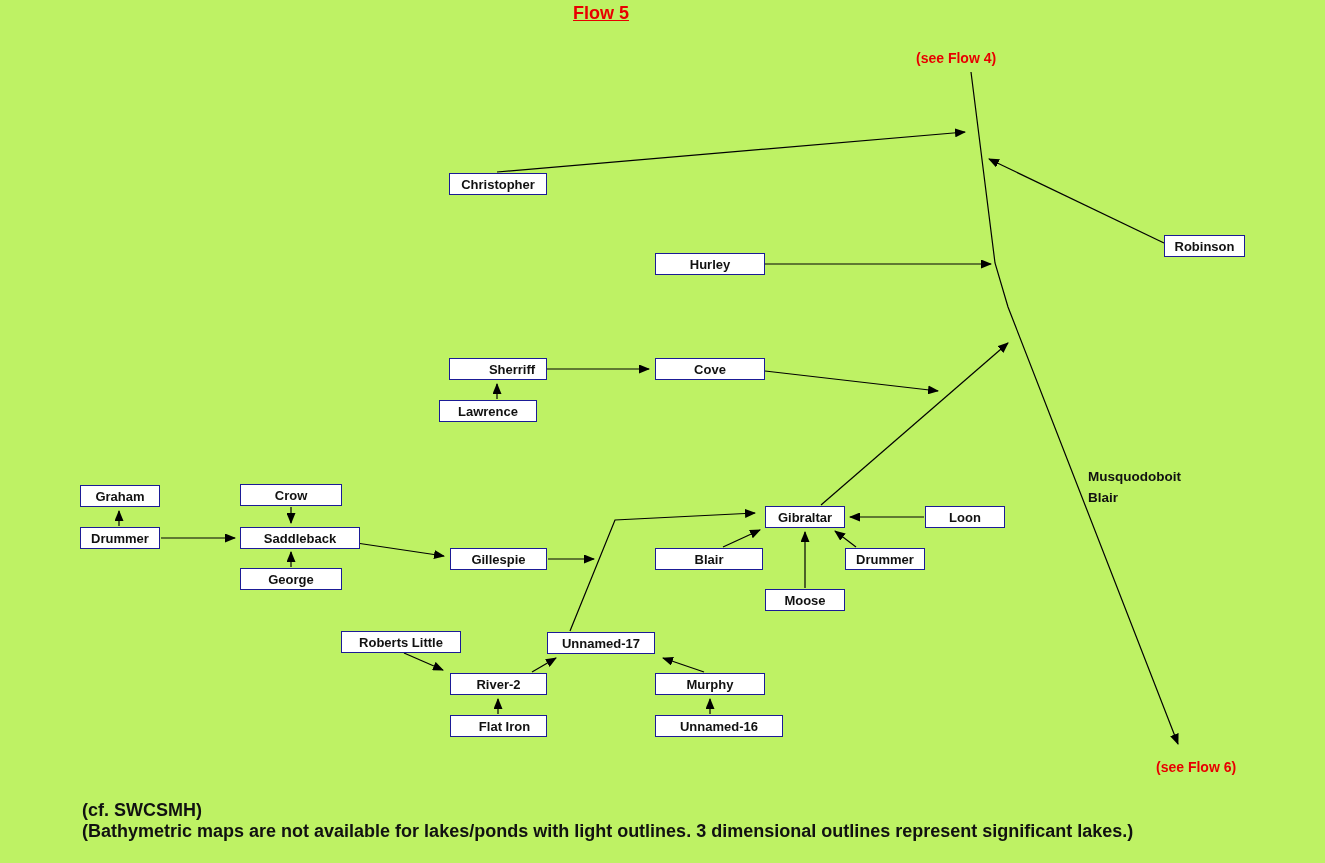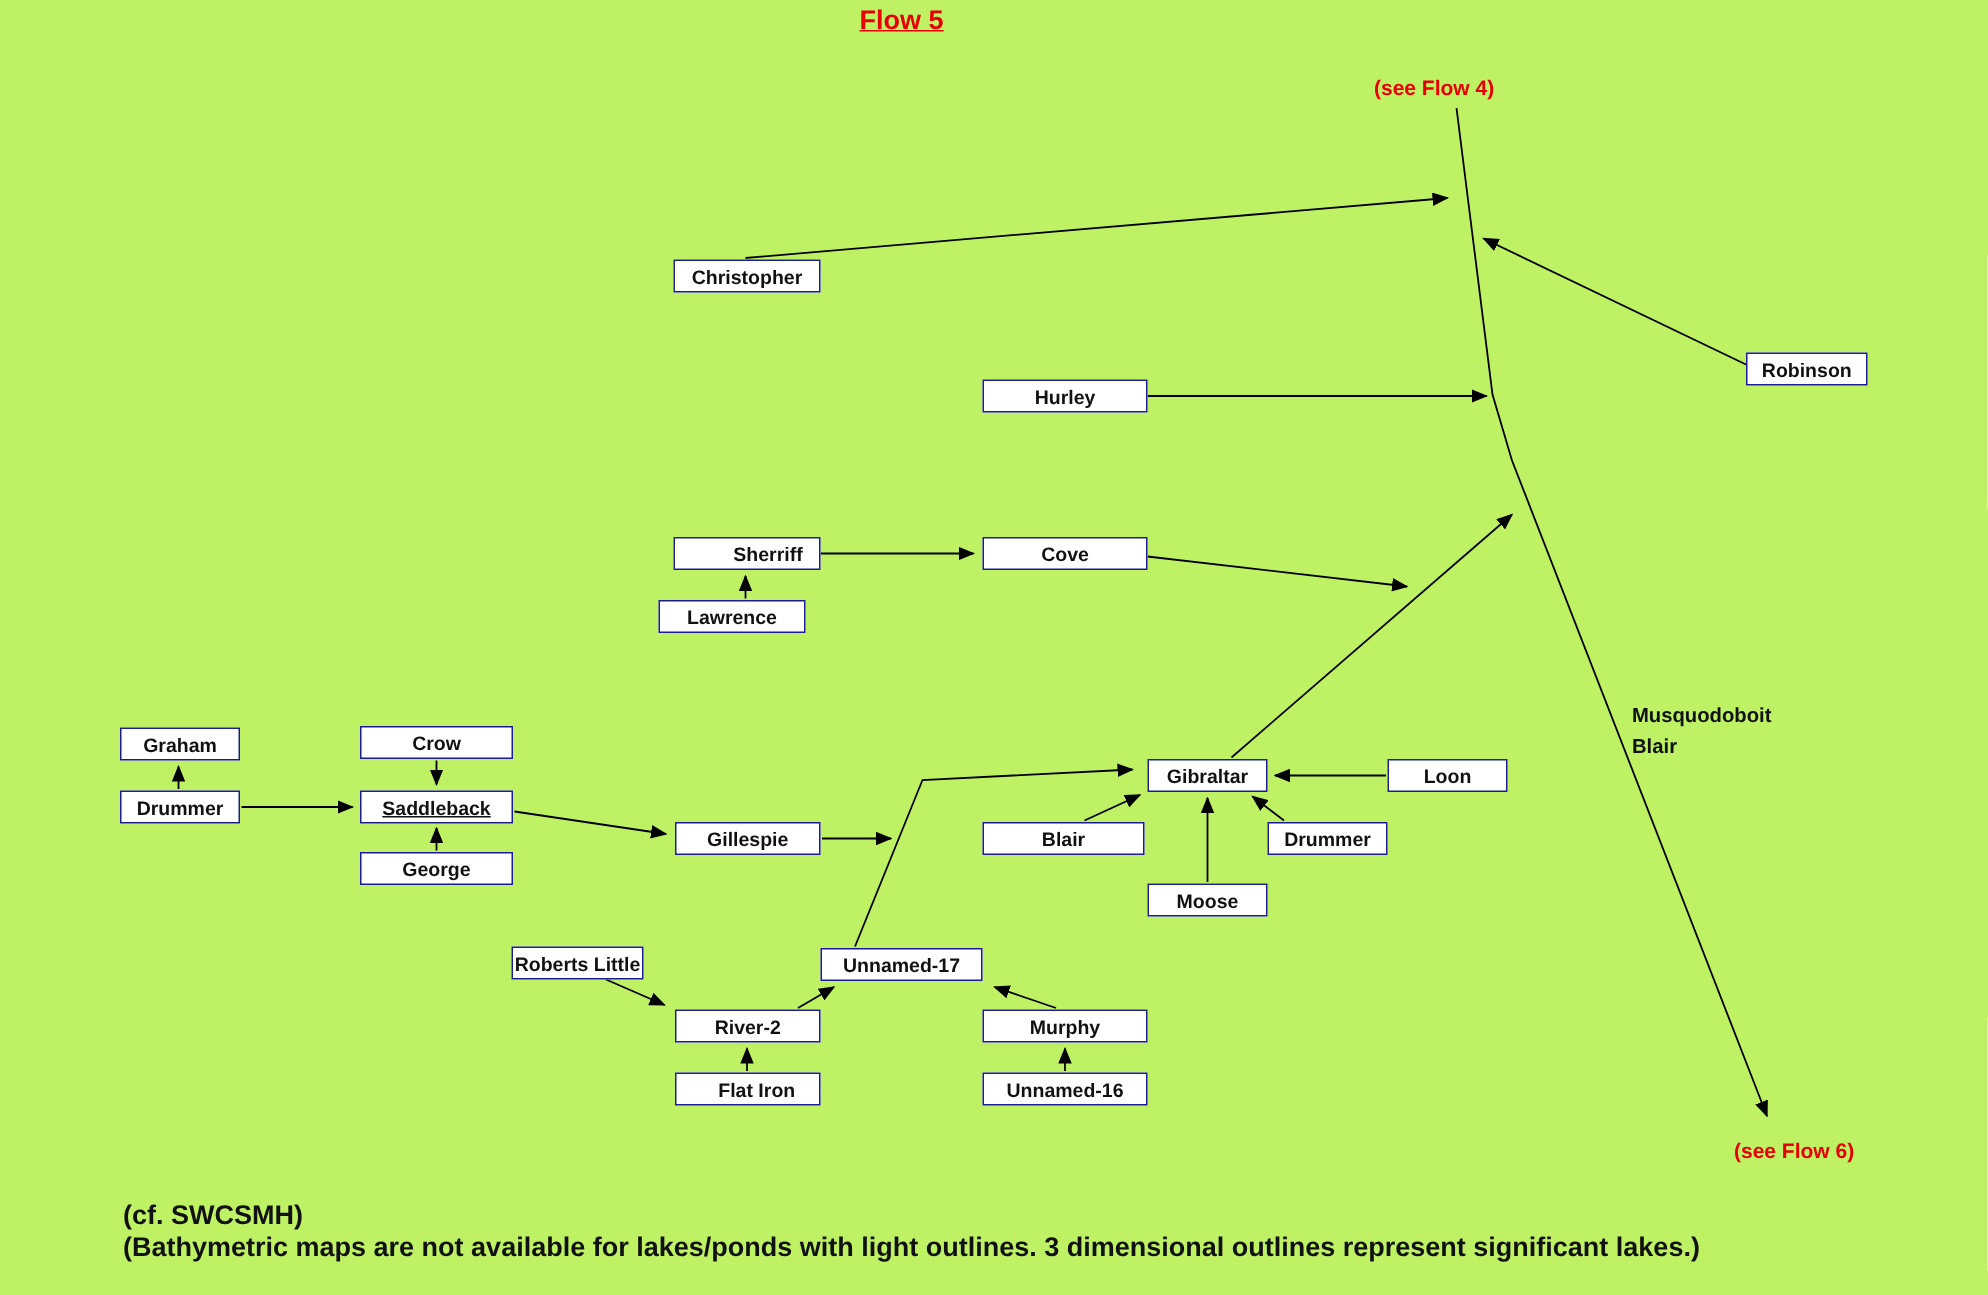--- a/index.html
+++ b/index.html
@@ -91,31 +91,31 @@
 
   <div class="node" style="left:449px;top:173px;width:98px;">Christopher</div>
   <div class="node" style="left:1164px;top:235px;width:81px;">Robinson</div>
   <div class="node" style="left:655px;top:253px;width:110px;">Hurley</div>
   <div class="node" style="left:449px;top:358px;width:98px;padding-left:28px;">Sherriff</div>
   <div class="node" style="left:439px;top:400px;width:98px;">Lawrence</div>
   <div class="node" style="left:655px;top:358px;width:110px;">Cove</div>
   <div class="node" style="left:80px;top:485px;width:80px;">Graham</div>
   <div class="node" style="left:80px;top:527px;width:80px;">Drummer</div>
   <div class="node" style="left:240px;top:484px;width:102px;">Crow</div>
-  <div class="node" style="left:240px;top:527px;width:102px;text-decoration:underline;">Saddleback</div>
+  <div class="node" style="left:240px;top:527px;width:120px;">Saddleback</div>
   <div class="node" style="left:240px;top:568px;width:102px;">George</div>
   <div class="node" style="left:450px;top:548px;width:97px;">Gillespie</div>
   <div class="node" style="left:765px;top:506px;width:80px;">Gibraltar</div>
   <div class="node" style="left:655px;top:548px;width:108px;">Blair</div>
   <div class="node" style="left:925px;top:506px;width:80px;">Loon</div>
   <div class="node" style="left:845px;top:548px;width:80px;">Drummer</div>
   <div class="node" style="left:765px;top:589px;width:80px;">Moose</div>
-  <div class="node" style="left:341px;top:631px;width:88px;">Roberts Little</div>
+  <div class="node" style="left:341px;top:631px;width:120px;">Roberts Little</div>
   <div class="node" style="left:547px;top:632px;width:108px;">Unnamed-17</div>
   <div class="node" style="left:450px;top:673px;width:97px;">River-2</div>
   <div class="node" style="left:450px;top:715px;width:97px;padding-left:12px;">Flat Iron</div>
   <div class="node" style="left:655px;top:673px;width:110px;">Murphy</div>
-  <div class="node" style="left:655px;top:715px;width:110px;">Unnamed-16</div>
+  <div class="node" style="left:655px;top:715px;width:128px;">Unnamed-16</div>
 
   <div class="footer-line" style="top:800px;">(cf. SWCSMH)</div>
   <div class="footer-line" style="top:821px;">(Bathymetric maps are not available for lakes/ponds with light outlines. 3 dimensional outlines represent significant lakes.)</div>
 
 </div>
 
 </body></html>

